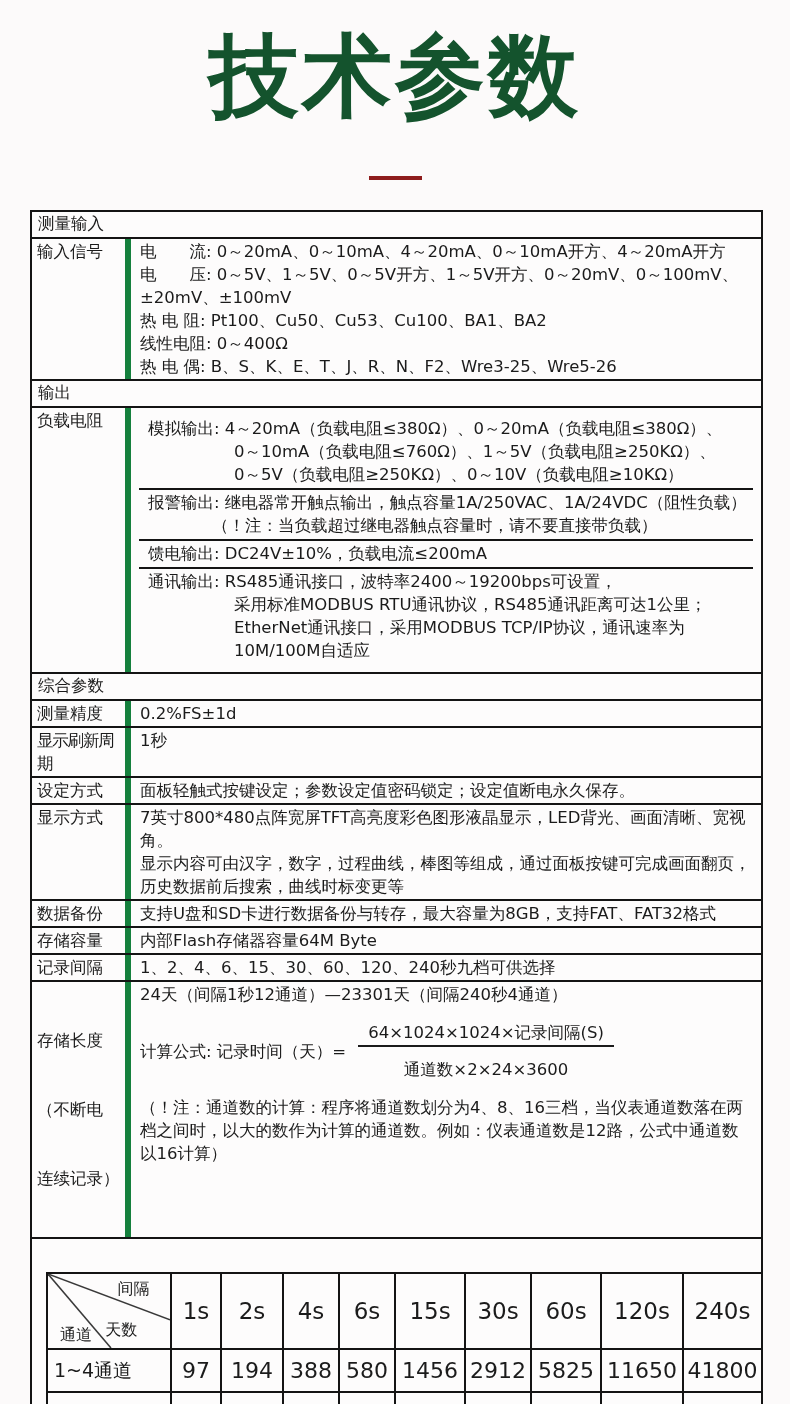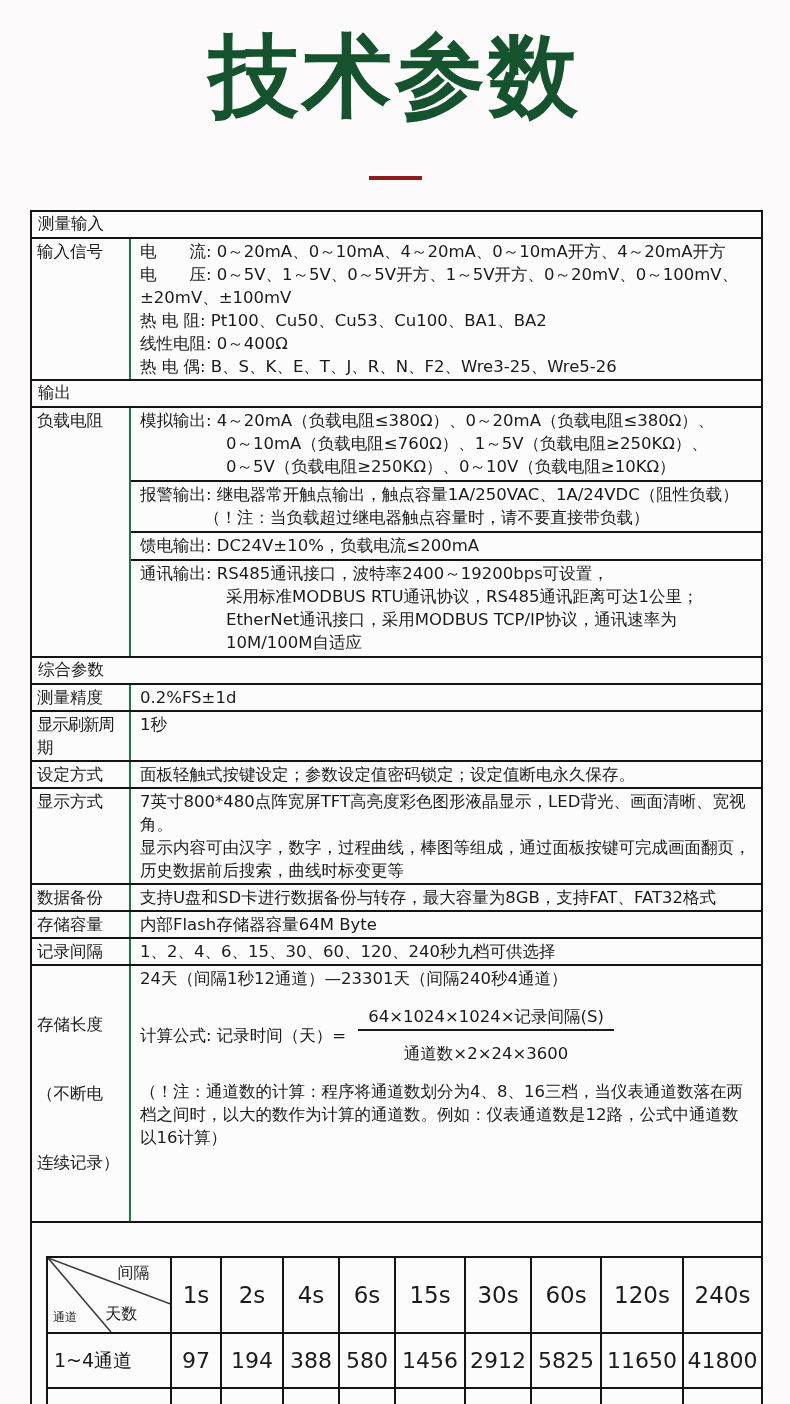--- a/index.html
+++ b/index.html
@@ -31,52 +31,52 @@
     margin: 30px 27px 0 30px;
     border: 2px solid #141414;
     font-size: 16.5px;
     background: #fdfcfc;
   }
   .row { display: flex; border-top: 2px solid #141414; }
   .row:first-child { border-top: none; }
   .sec-header { padding: 1px 6px 2px; min-height: 24px; font-size: 16.5px; }
   .lbl {
     flex: 0 0 99px;
-    border-right: 2px solid #15803d;
+    border-right: 6px solid #15803d;
     padding: 1px 2px 1px 5px;
     font-size: 16.5px;
     line-height: 23px;
     white-space: pre-wrap;
   }
   .lbl.tight { letter-spacing: -1.2px; }
   .val { flex: 1; padding: 1px 4px 1px 9px; line-height: 23px; min-height: 24px; }
-  .val.nopad { padding: 0; display: flex; flex-direction: column; }
+  .val.nopad { padding: 8px; display: flex; flex-direction: column; }
   .line { white-space: pre-wrap; }
   .indent { padding-left: 86px; }
   .indent-sm { padding-left: 64px; }
   .sub { border-top: 2px solid #141414; padding: 1px 4px 2px 9px; line-height: 23px; }
   .sub:first-child { border-top: none; }
 
   .formula-line { display: flex; align-items: center; margin: 15px 0; }
   .frac { display: inline-block; text-align: center; margin-left: 12px; }
   .frac .num { display: block; border-bottom: 2px solid #1b1b1b; padding: 0 10px 1px; }
   .frac .den { display: block; padding-top: 11px; }
 
   .bigcell { border-top: 2px solid #141414; height: 262px; padding: 33px 4px 0 14px; }
   table.storage { border-collapse: collapse; table-layout: fixed; width: 715px; }
   table.storage td, table.storage th { border: 2px solid #141414; text-align: center; font-weight: normal; }
   table.storage thead th { height: 76px; font-size: 23px; text-align: center; }
-  table.storage tbody td { height: 55px; font-size: 22px; }
+  table.storage tbody td { height: 43px; font-size: 22px; }
   table.storage tbody td.rowlbl { text-align: left; padding-left: 6px; font-size: 19px; }
 
   .corner { position: relative; padding: 0; }
   .corner svg { position: absolute; left: 0; top: 0; width: 100%; height: 100%; display: block; }
   .corner .c-top { position: absolute; top: 5px; left: 57%; font-size: 16px; }
   .corner .c-mid { position: absolute; top: 46px; left: 47%; font-size: 16px; }
-  .corner .c-bot { position: absolute; top: 51px; left: 5px; font-size: 12px; }
+  .corner .c-bot { position: absolute; top: 51px; left: 12px; font-size: 16px; }
 </style>
 </head>
 <body>
 
 <div class="page-title">技术参数</div>
 <div class="title-divider"></div>
 
 <div class="spec-table">
 
   <div class="row">

